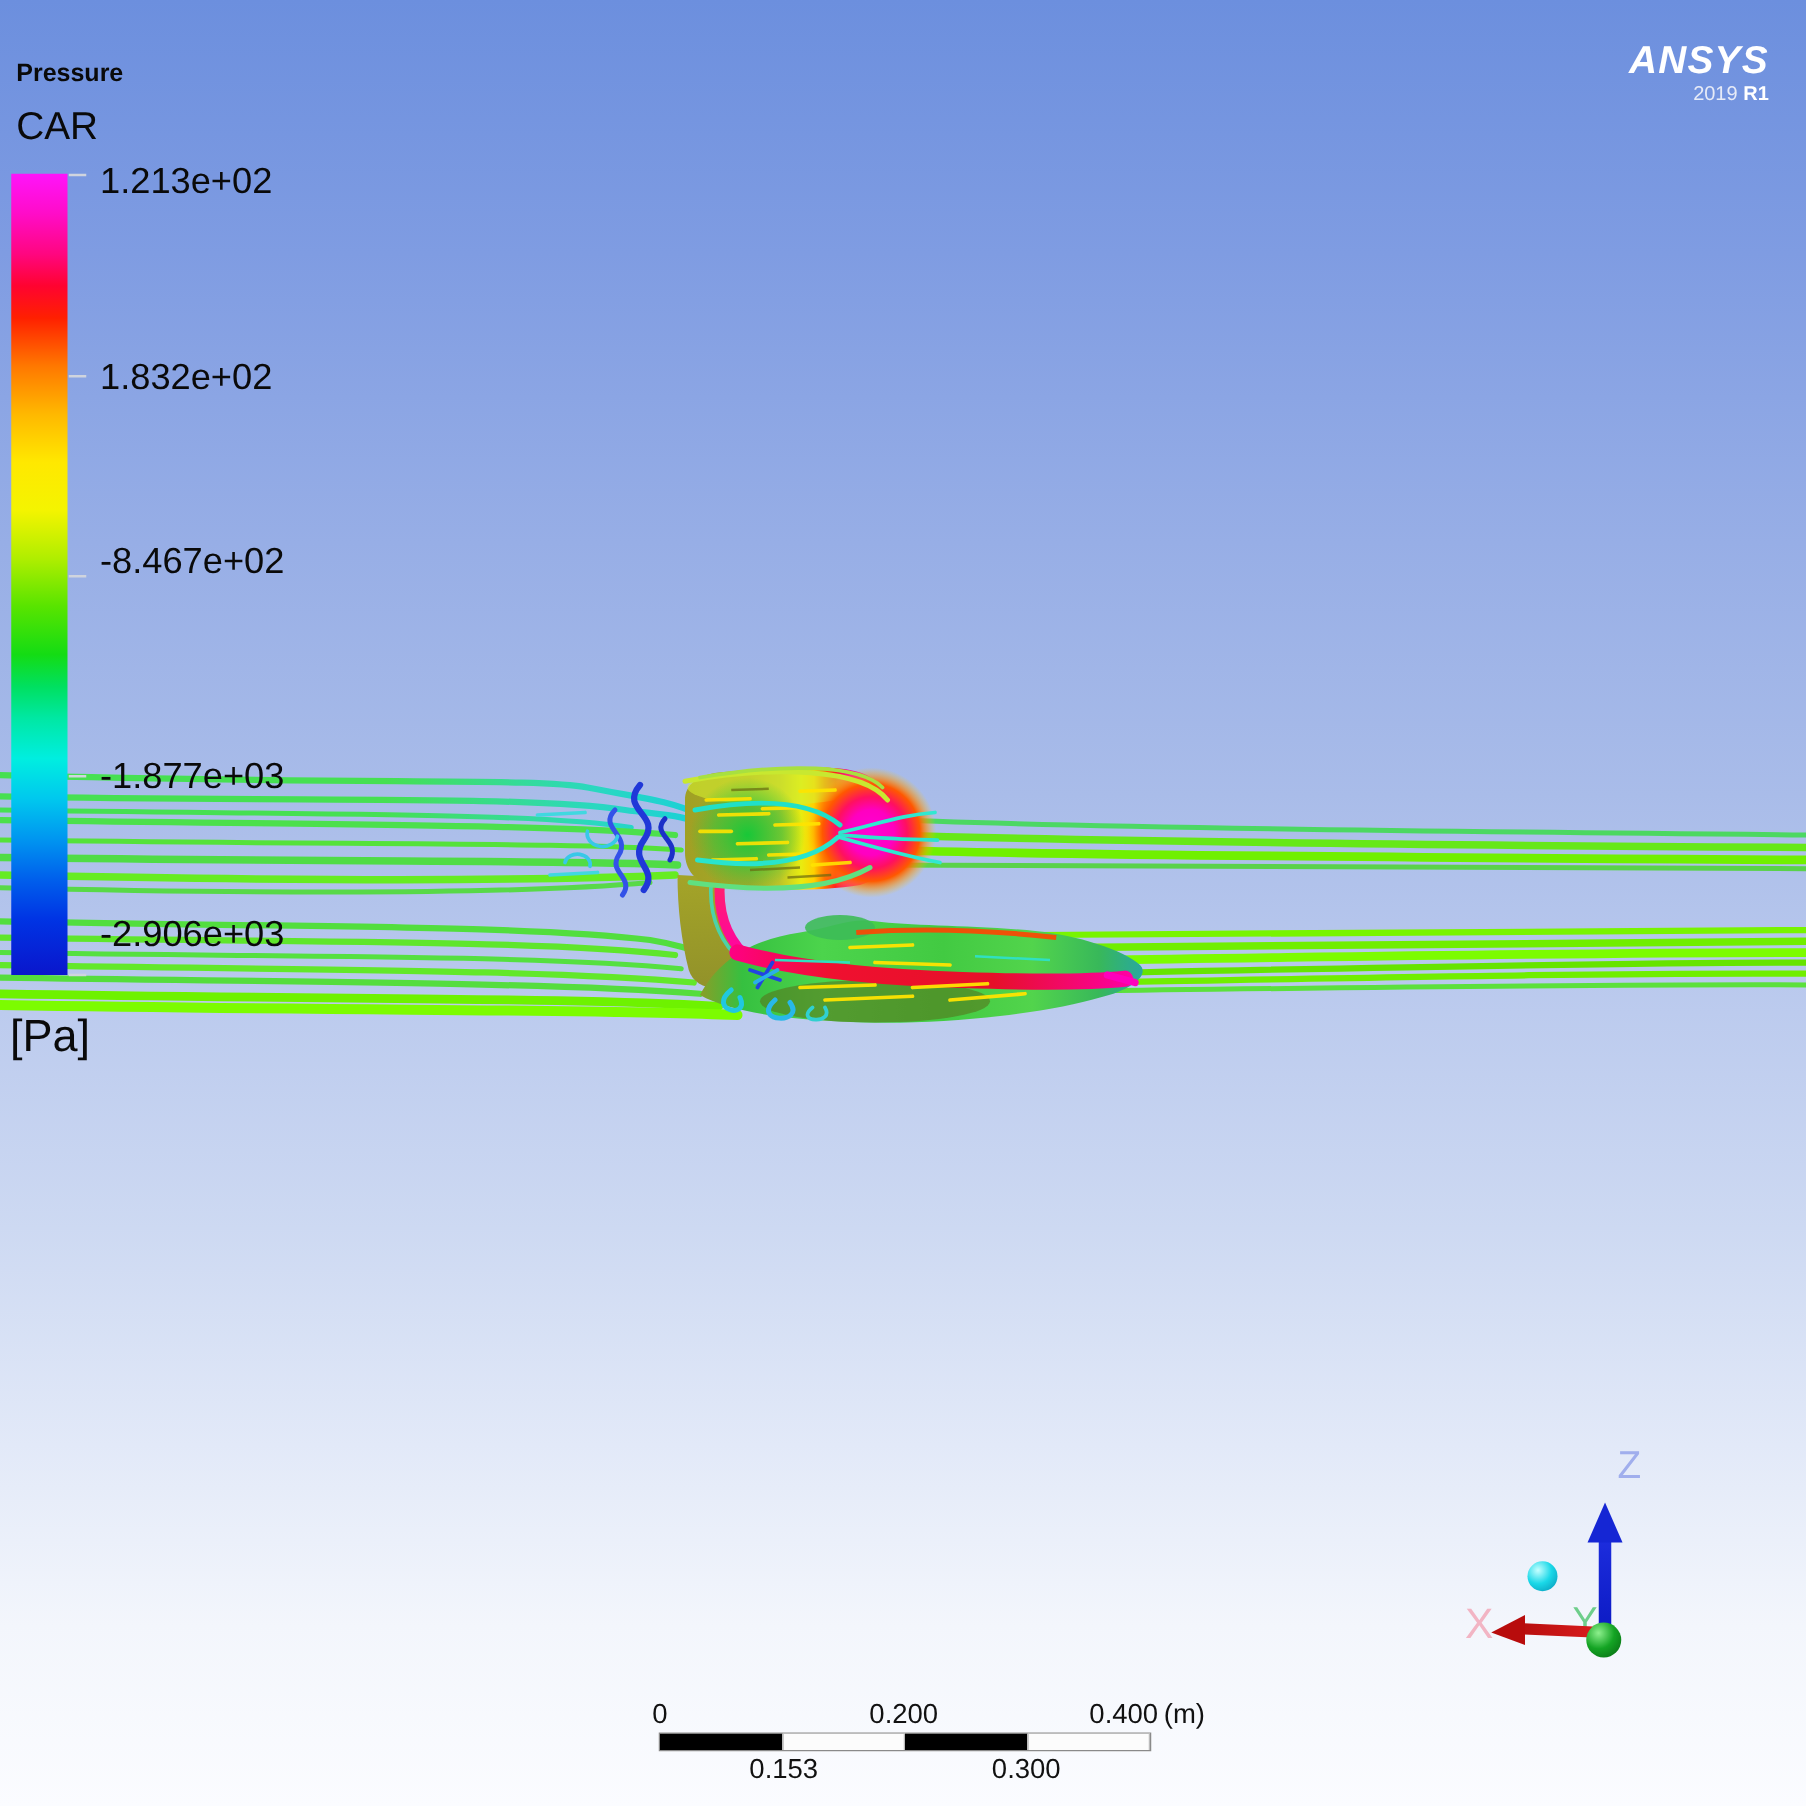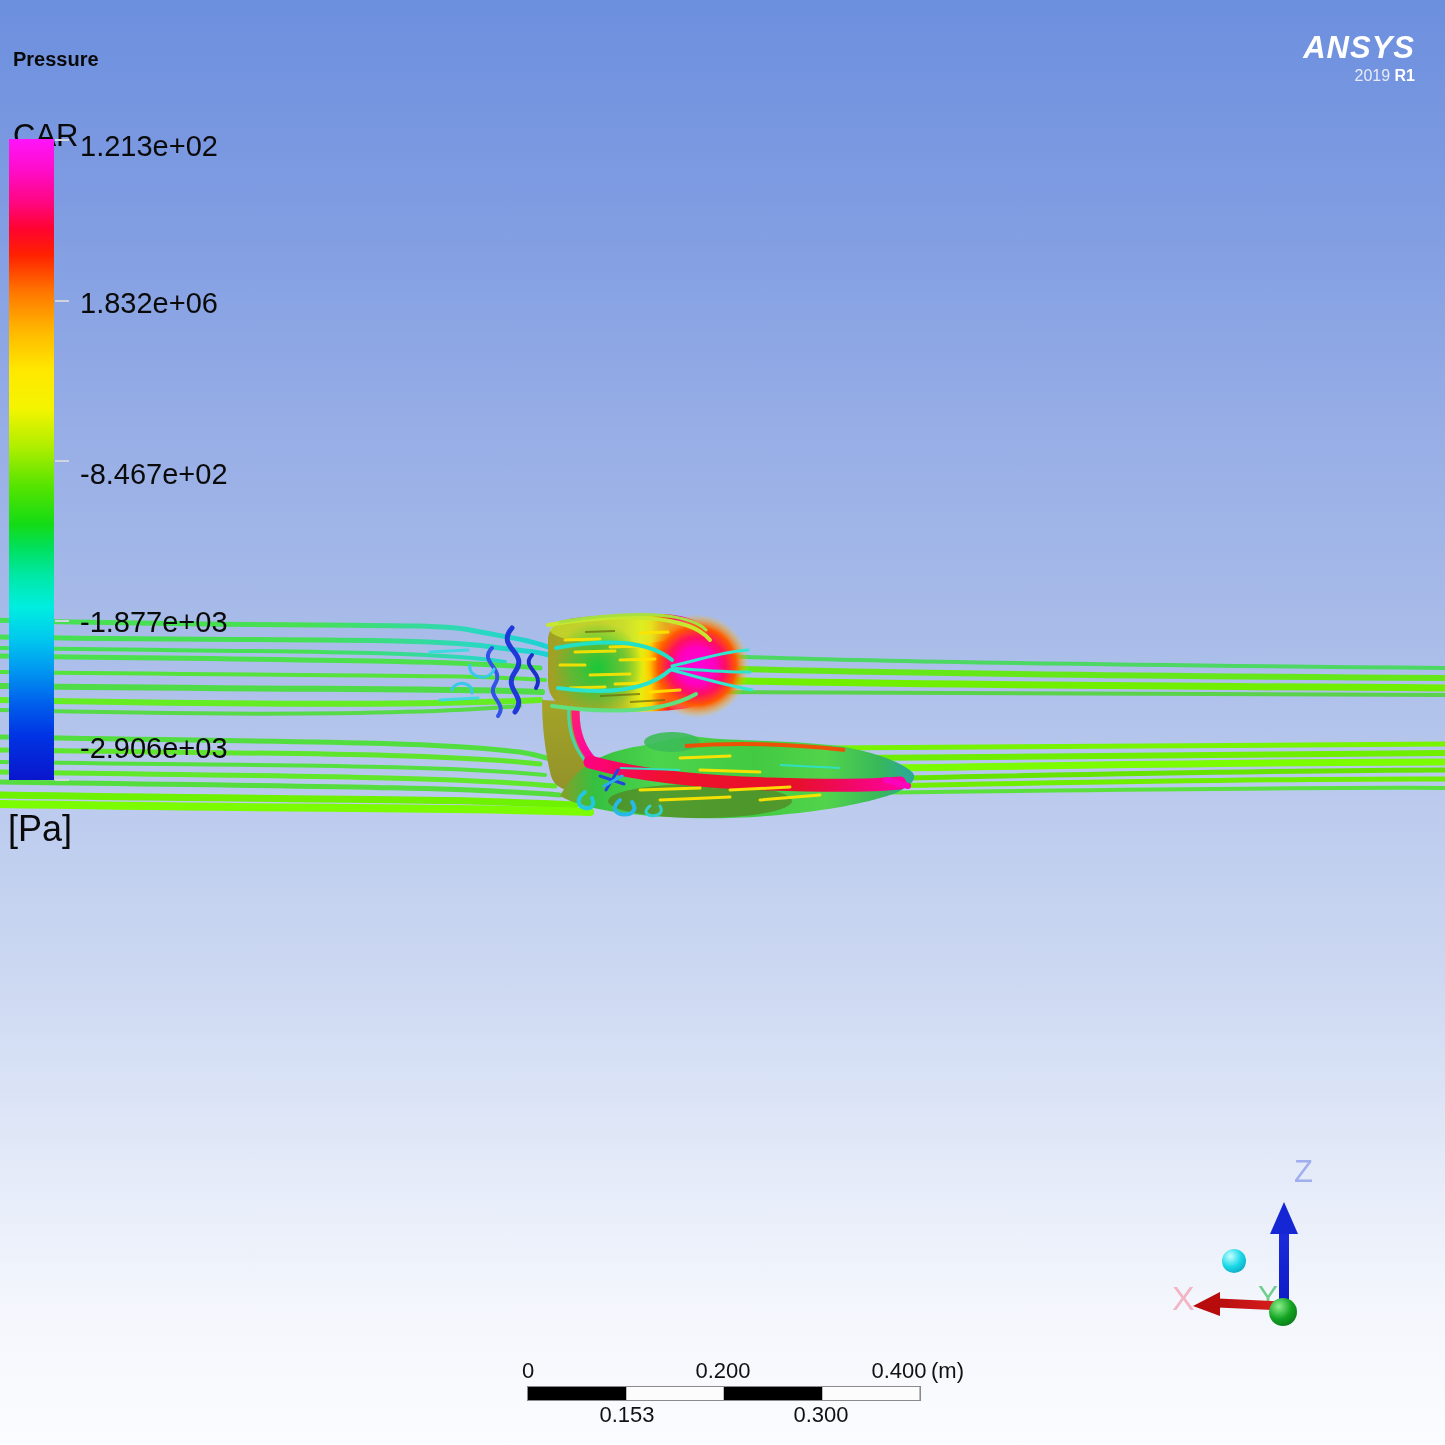--- a/index.html
+++ b/index.html
@@ -4,32 +4,32 @@
 <style>
   html,body{margin:0;padding:0;width:1445px;height:1445px;overflow:hidden;
     font-family:"Liberation Sans","DejaVu Sans",sans-serif;}
   #stage{position:relative;width:1445px;height:1445px;
     background:linear-gradient(to bottom,#6c8fde 0%,#7f9ce2 14%,#97aee6 30%,
       #a9bce9 44%,#bccbee 56%,#cdd9f2 68%,#e2e9f8 80%,#f3f6fc 90%,#fbfcff 100%);}
   svg{position:absolute;left:0;top:0;}
   
   .legend{position:absolute;left:0;top:0;width:320px;height:860px;}
   .legend .title{position:absolute;left:13px;top:48px;font-size:20px;color:#0a0a0a;font-weight:bold;}
-  .legend .subtitle{position:absolute;left:13px;top:83px;font-size:31px;color:#0a0a0a;margin-top:35px;}
+  .legend .subtitle{position:absolute;left:13px;top:83px;font-size:31px;color:#0a0a0a;}
   .colorbar{position:absolute;left:9px;top:139px;width:45px;height:641px;
     background:linear-gradient(to bottom,
       #ff14fa 0%,#ff0cc8 5%,#ff0680 10%,#ff0330 14%,#ff2000 18%,#ff7800 24%,
       #ffb800 30%,#ffe800 36%,#f4f400 42%,#b0ee00 48%,#58e400 54%,#14dc14 60%,
       #00e060 64%,#00e8a4 68%,#00eee0 73%,#00c8ee 78%,#0096f0 83%,#0060ec 88%,
       #0034e4 93%,#0a16cc 100%);}
   .cb-tick{position:absolute;left:55px;width:14px;height:2px;background:#cfd4de;}
   .t0{top:139px}.t1{top:300px}.t2{top:460px}.t3{top:620px}.t4{top:779px}
   .cb-label{position:absolute;left:80px;transform:translateY(-50%);
     font-size:29px;color:#0a0a0a;white-space:nowrap;}
-  .l0{top:146px}.l1{top:303px}.l2{top:474px}.l3{top:622px}.l4{top:748px}
+  .l0{top:146px}.l1{top:303px}.l2{top:450px}.l3{top:622px}.l4{top:748px}
   .legend .unit{position:absolute;left:8px;top:808px;font-size:36px;color:#0a0a0a;}
   
   .logo{position:absolute;right:30px;top:32px;text-align:right;color:#fff;}
   .logo .brand{font-size:31px;font-weight:bold;letter-spacing:1px;line-height:1.05;font-style:italic;}
   .logo .ver{font-size:16px;color:#e7ebf7;margin-top:2px;}
   .logo .ver b{color:#ffffff;}
   
   .ruler{position:absolute;left:527px;top:1386px;width:392px;height:13px;
     border:1px solid #8a8a8a;display:flex;background:#fff;}
   .ruler .seg{height:100%;width:98px;}
@@ -254,21 +254,21 @@
   <div class="legend">
     <div class="title">Pressure</div>
     <div class="subtitle">CAR</div>
     <div class="colorbar"></div>
     <div class="cb-tick t0"></div>
     <div class="cb-tick t1"></div>
     <div class="cb-tick t2"></div>
     <div class="cb-tick t3"></div>
     <div class="cb-tick t4"></div>
     <div class="cb-label l0">1.213e+02</div>
-    <div class="cb-label l1">1.832e+06</div>
+    <div class="cb-label l1">1.832e+02</div>
     <div class="cb-label l2">-8.467e+02</div>
     <div class="cb-label l3">-1.877e+03</div>
     <div class="cb-label l4">-2.906e+03</div>
     <div class="unit">[Pa]</div>
   </div>
 
   <div class="logo">
     <div class="brand">ANSYS</div>
     <div class="ver">
       <span>2019</span>

